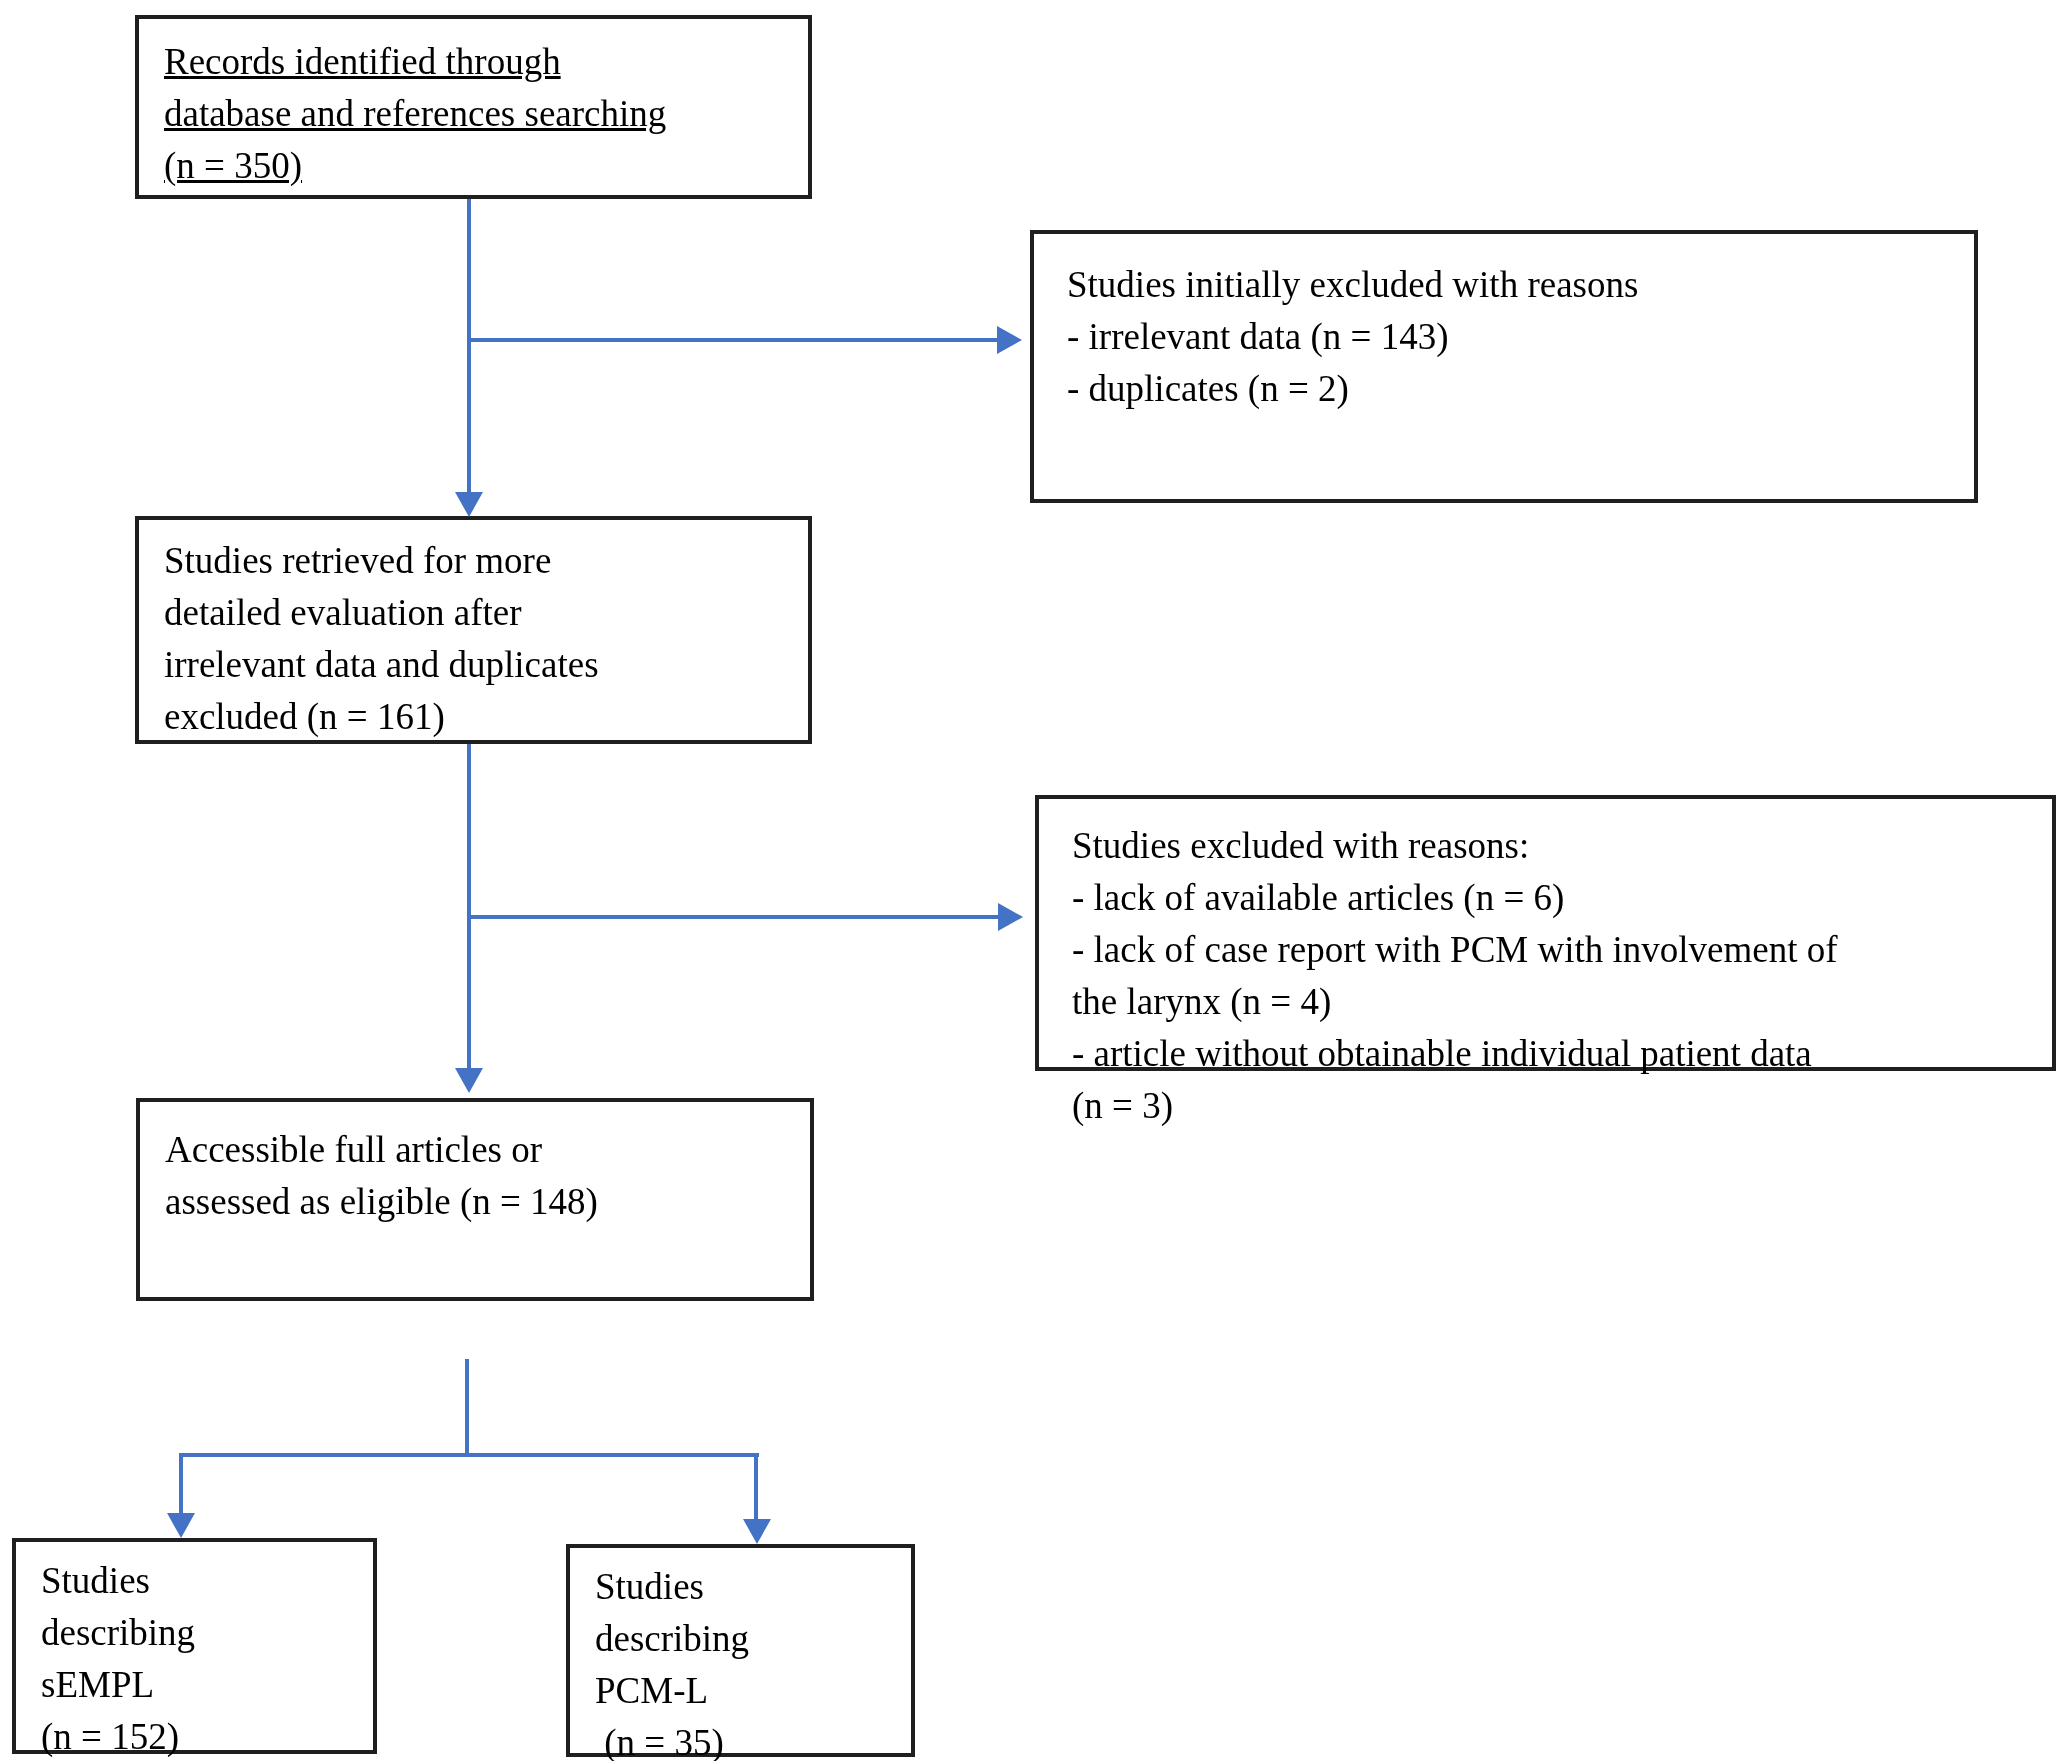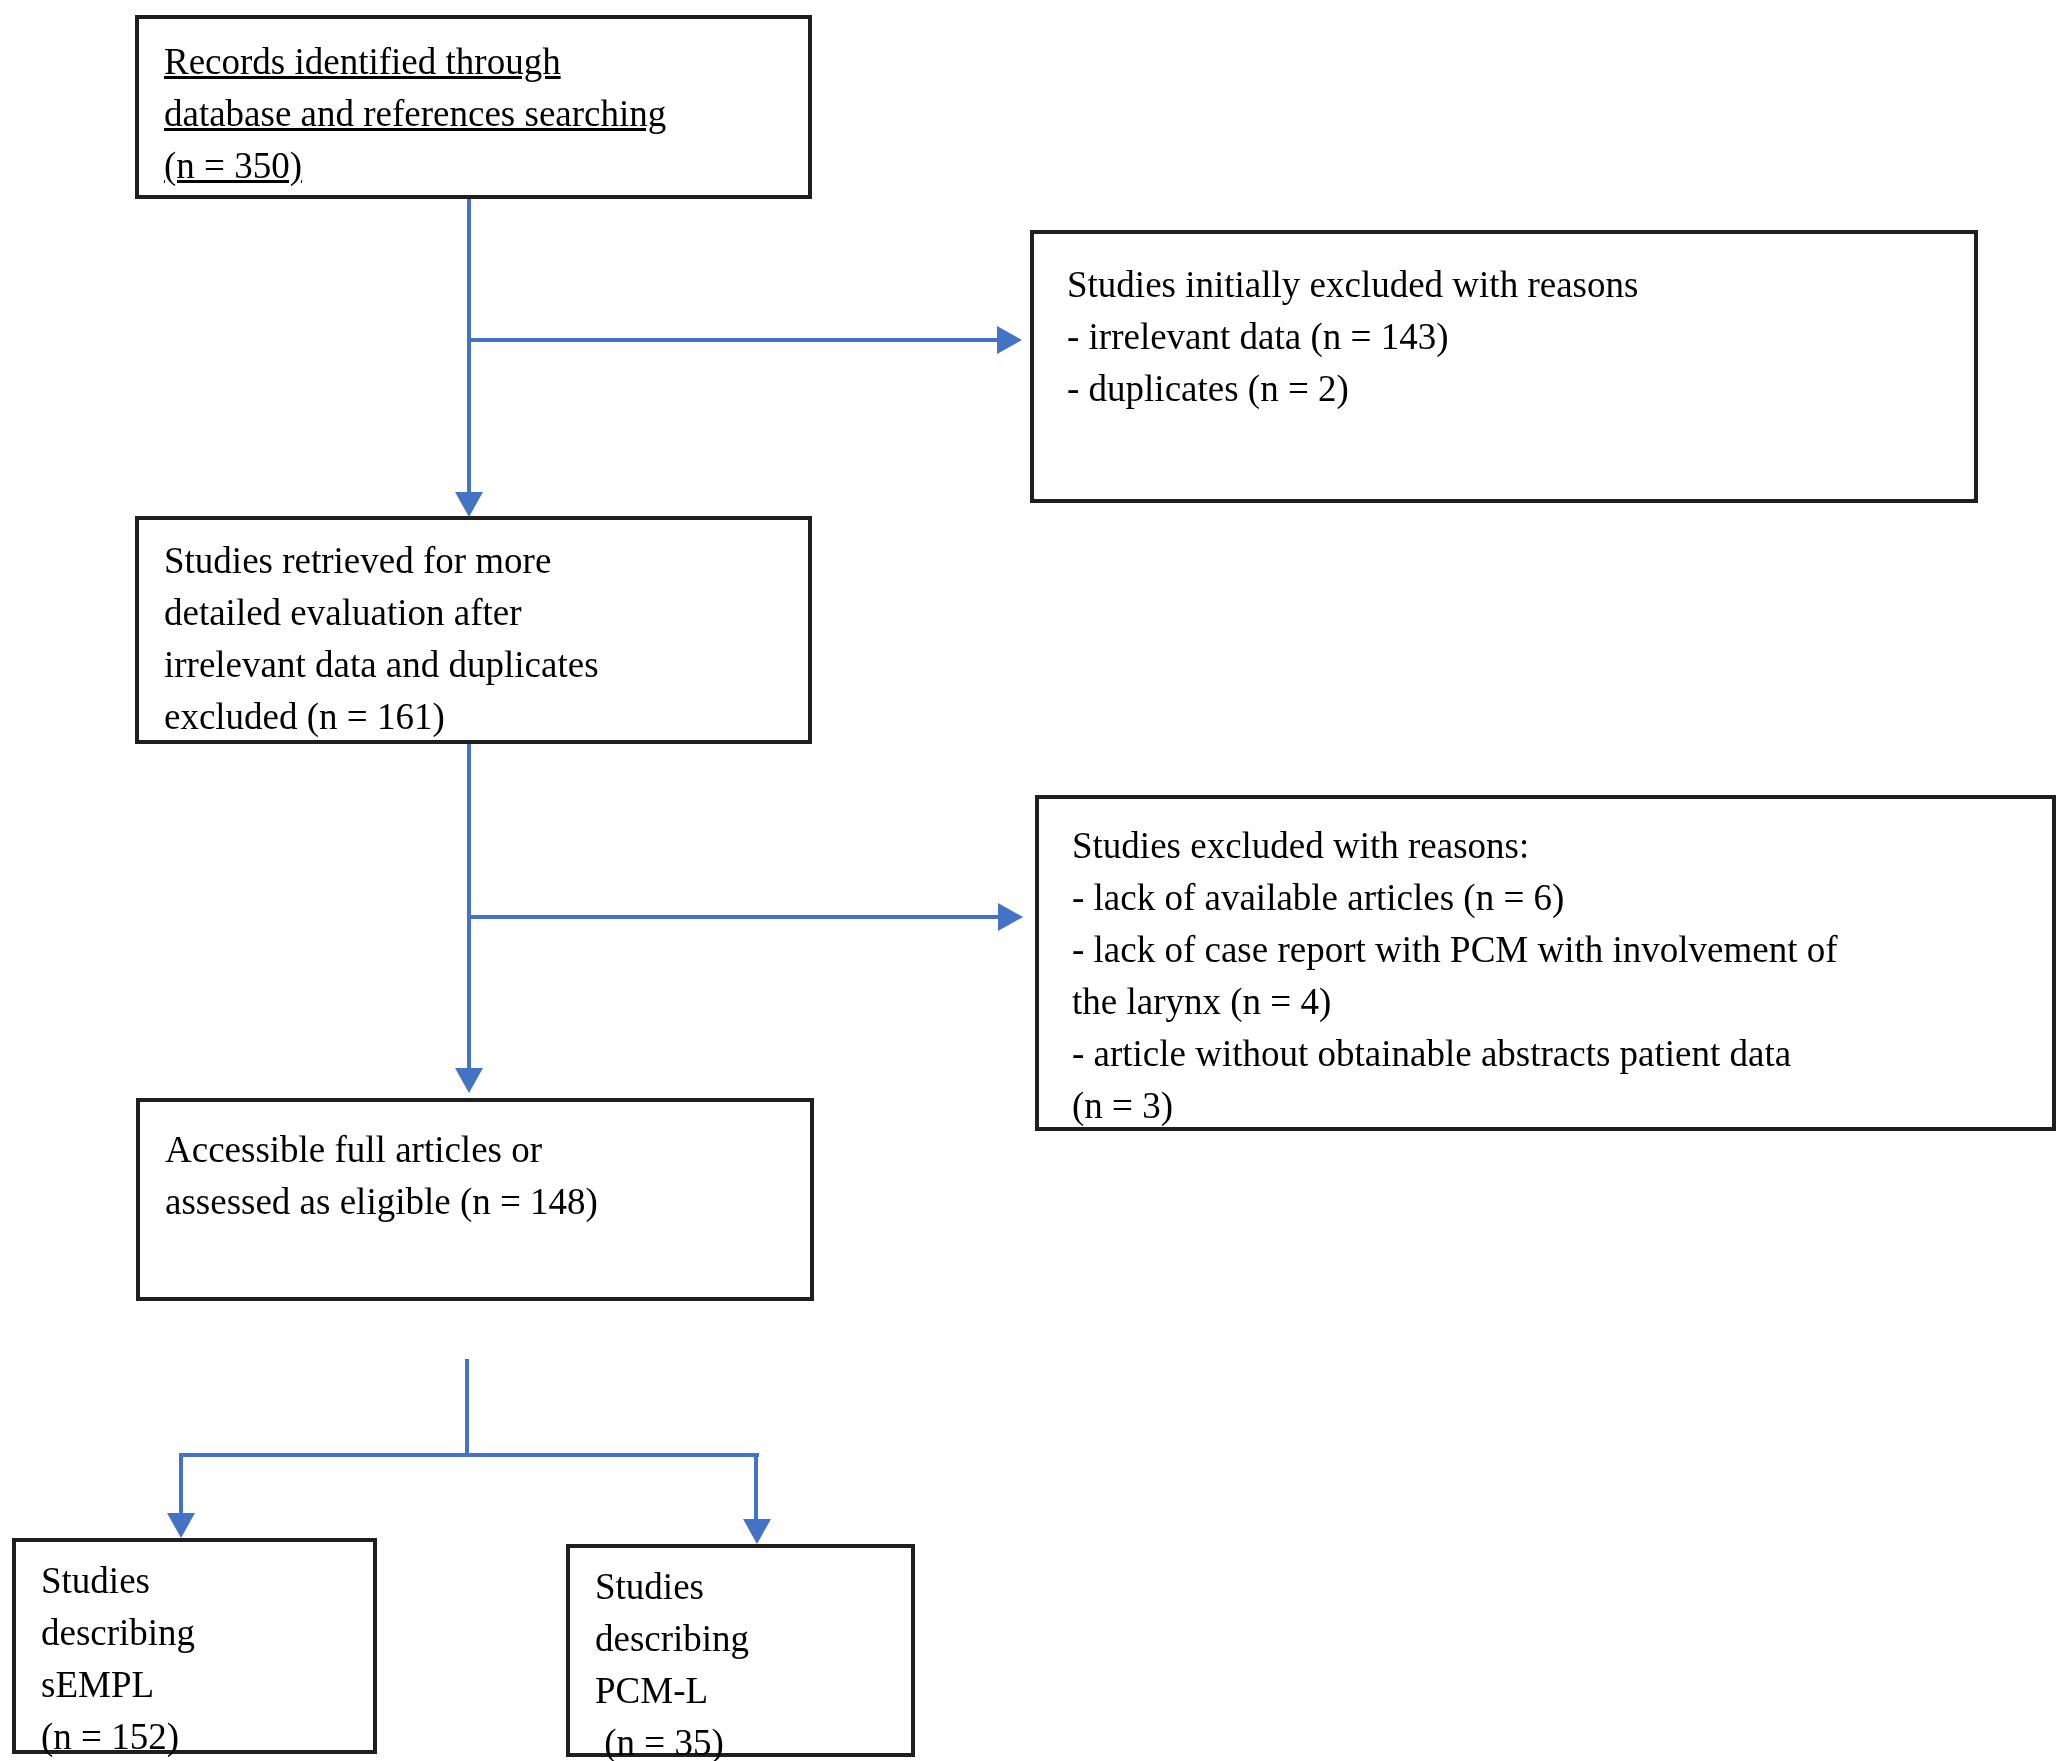--- a/index.html
+++ b/index.html
@@ -27,21 +27,21 @@
     line-height: 52px;
     white-space: pre;
     color: var(--text, #000000);
   }
   
   #box-records   { left: 135px;  top: 14.5px;   width: 677px; height: 184px; padding: 17px 16px 0 25px; text-decoration: underline; }
   #box-retrieved { left: 135px;  top: 516px;  width: 677px; height: 228px; padding: 14.5px 16px 0 25px; }
   #box-eligible  { left: 136px;  top: 1098px; width: 678px; height: 203px; padding: 22.3px 16px 0 25px; }
   
   #box-excluded1 { left: 1030px; top: 230px;  width: 948px; height: 273px; padding: 25px 16px 12px 33px; }
-  #box-excluded2 { left: 1035px; top: 795px; width: 1021px; height: 336px; padding: 21px 16px 0 33px; }
+  #box-excluded2 { left: 1035px; top: 795px; width: 1021px; height: 276px; padding: 21px 16px 0 33px; }
   
   #box-sempl { left: 12px;  top: 1538px; width: 365px; height: 216px; padding: 13px 10.5px 0 25px; }
   #box-pcml  { left: 566px; top: 1544px; width: 349px; height: 213px; padding: 13px 10.5px 0 25px; }
 
   
   .h-line, .v-line { position: absolute; background: var(--arrow, #4472c4); }
   .v-line { width: 4px; }
   .h-line { height: 4px; }
 
   #stem1  { left: 467px;  top: 199px;  height: 294px; }
@@ -87,21 +87,21 @@
     <div class="line">detailed evaluation after</div>
     <div class="line">irrelevant data and duplicates</div>
     <div class="line">excluded (n = 161)</div>
   </div>
 
   <div class="box" id="box-excluded2">
     <div class="line">Studies excluded with reasons:</div>
     <div class="line">- lack of available articles (n = 6)</div>
     <div class="line">- lack of case report with PCM with involvement of</div>
     <div class="line">the larynx (n = 4)</div>
-    <div class="line">- article without obtainable abstracts patient data</div>
+    <div class="line">- article without obtainable individual patient data</div>
     <div class="line">(n = 3)</div>
   </div>
 
   <div class="box" id="box-eligible">
     <div class="line">Accessible full articles or</div>
     <div class="line">assessed as eligible (n = 148)</div>
   </div>
 
   <div class="box" id="box-sempl">
     <div class="line">Studies</div>

